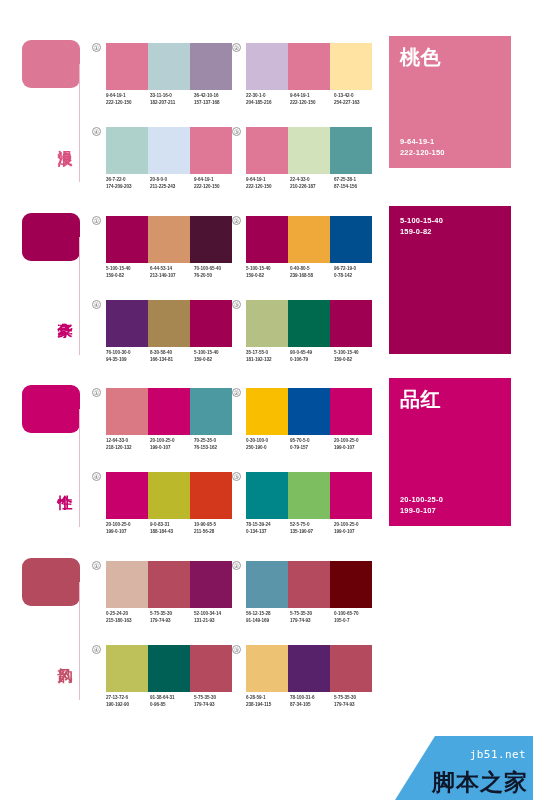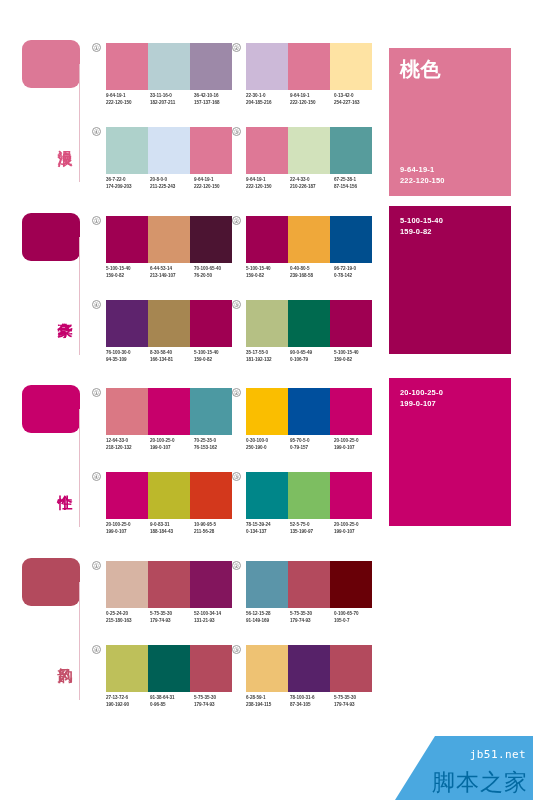--- a/index.html
+++ b/index.html
@@ -150,23 +150,23 @@
     position: absolute;
     right: 7px; top: 12px;
     color: #ffffff;
     font-size: 11px;
     font-family: "DejaVu Sans Mono", monospace;
     letter-spacing: 0.4px;
   }
   #wm-cn {
     position: absolute;
     right: 5px; bottom: 2px;
-    color: #0369a1;
+    color: #0f172a;
     font-size: 23px;
-    font-weight: 400;
+    font-weight: 700;
     letter-spacing: 1px;
     white-space: nowrap;
     margin-top: 18px;
   }
 </style>
 </head>
 <body>
 
 <div id="sheet">
     <div class="section" style="top: 30px; height: 165px;">
@@ -254,21 +254,21 @@
           <div class="code-cell">
             <span class="cmyk">22-4-33-0</span>
             <span class="rgb">210-226-187</span>
           </div>
           <div class="code-cell">
             <span class="cmyk">67-25-38-1</span>
             <span class="rgb">87-154-156</span>
           </div>
         </div>
       </div>
-      <div class="hero" style="top: 18px; height: 148px; background: rgb(222, 120, 150);">
+      <div class="hero" style="top: 6px; height: 132px; background: rgb(222, 120, 150);">
         <div class="hero-name">桃色</div>
         <div class="hero-codes">
           <span>9-64-19-1</span>
           <span>222-120-150</span>
         </div>
       </div>
     </div>
     <div class="section" style="top: 203px; height: 165px;">
       <div class="key-swatch" style="top: 10px; background: rgb(159, 0, 82);"></div>
       <div class="key-line" style="top: 34px; height: 118px;"></div>
@@ -454,20 +454,21 @@
             <span class="cmyk">52-5-75-0</span>
             <span class="rgb">135-190-97</span>
           </div>
           <div class="code-cell">
             <span class="cmyk">20-100-25-0</span>
             <span class="rgb">199-0-107</span>
           </div>
         </div>
       </div>
       <div class="hero" style="top: 3px; height: 148px; background: rgb(199, 0, 107);">
+        <div class="hero-name">品红</div>
         <div class="hero-codes">
           <span>20-100-25-0</span>
           <span>199-0-107</span>
         </div>
       </div>
     </div>
     <div class="section" style="top: 548px; height: 165px;">
       <div class="key-swatch" style="top: 10px; background: rgb(179, 74, 93);"></div>
       <div class="key-line" style="top: 34px; height: 118px;"></div>
       <div class="mood-label" style="top: 108px; color: rgb(196, 80, 106);">风韵</div>

